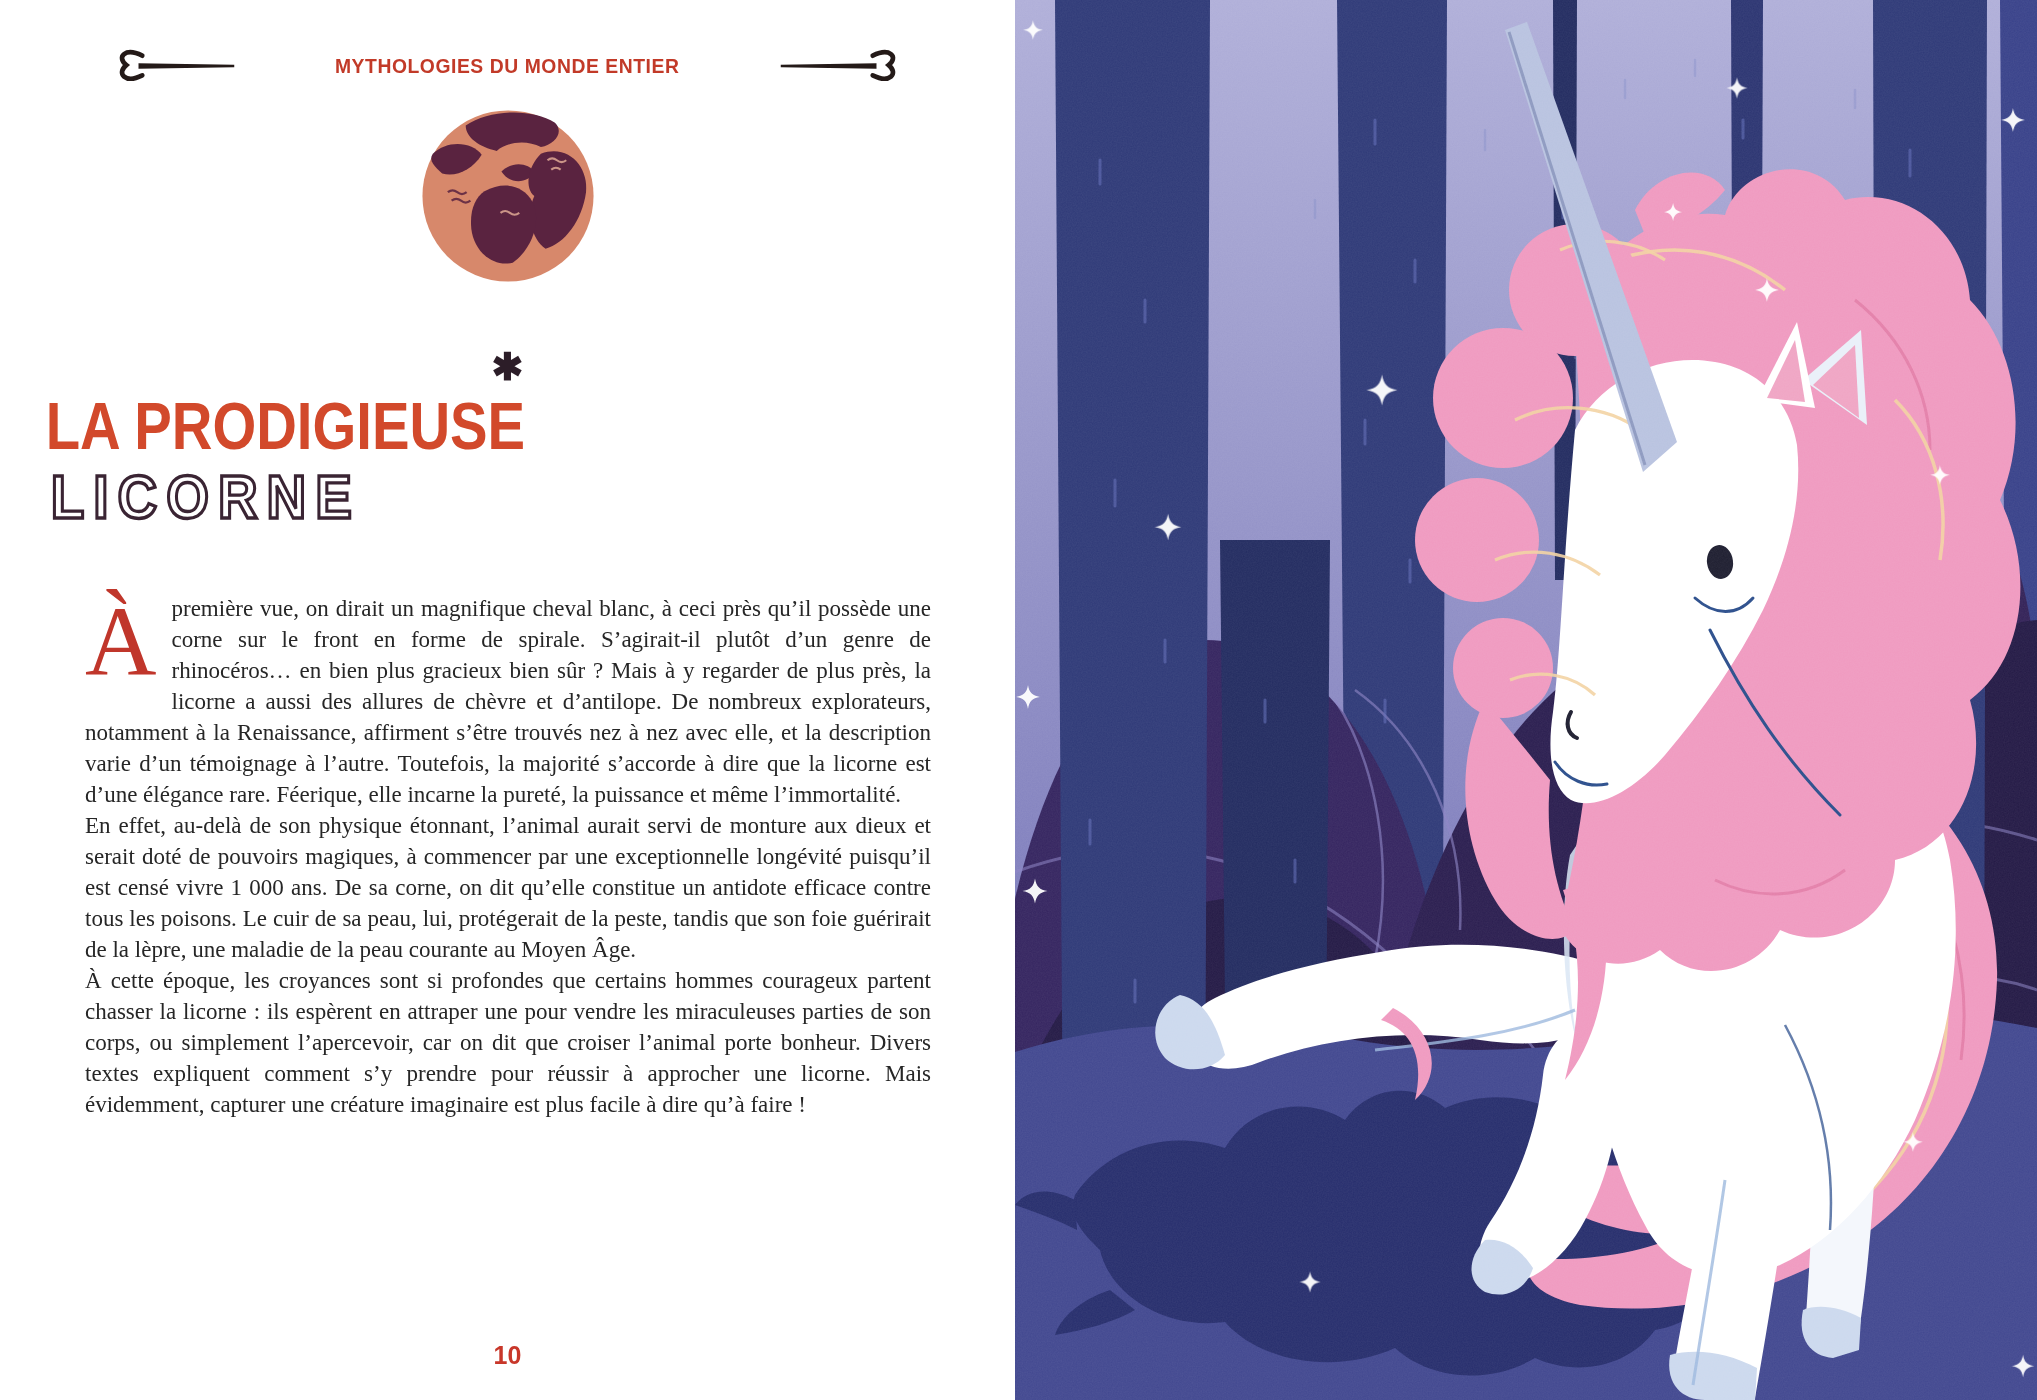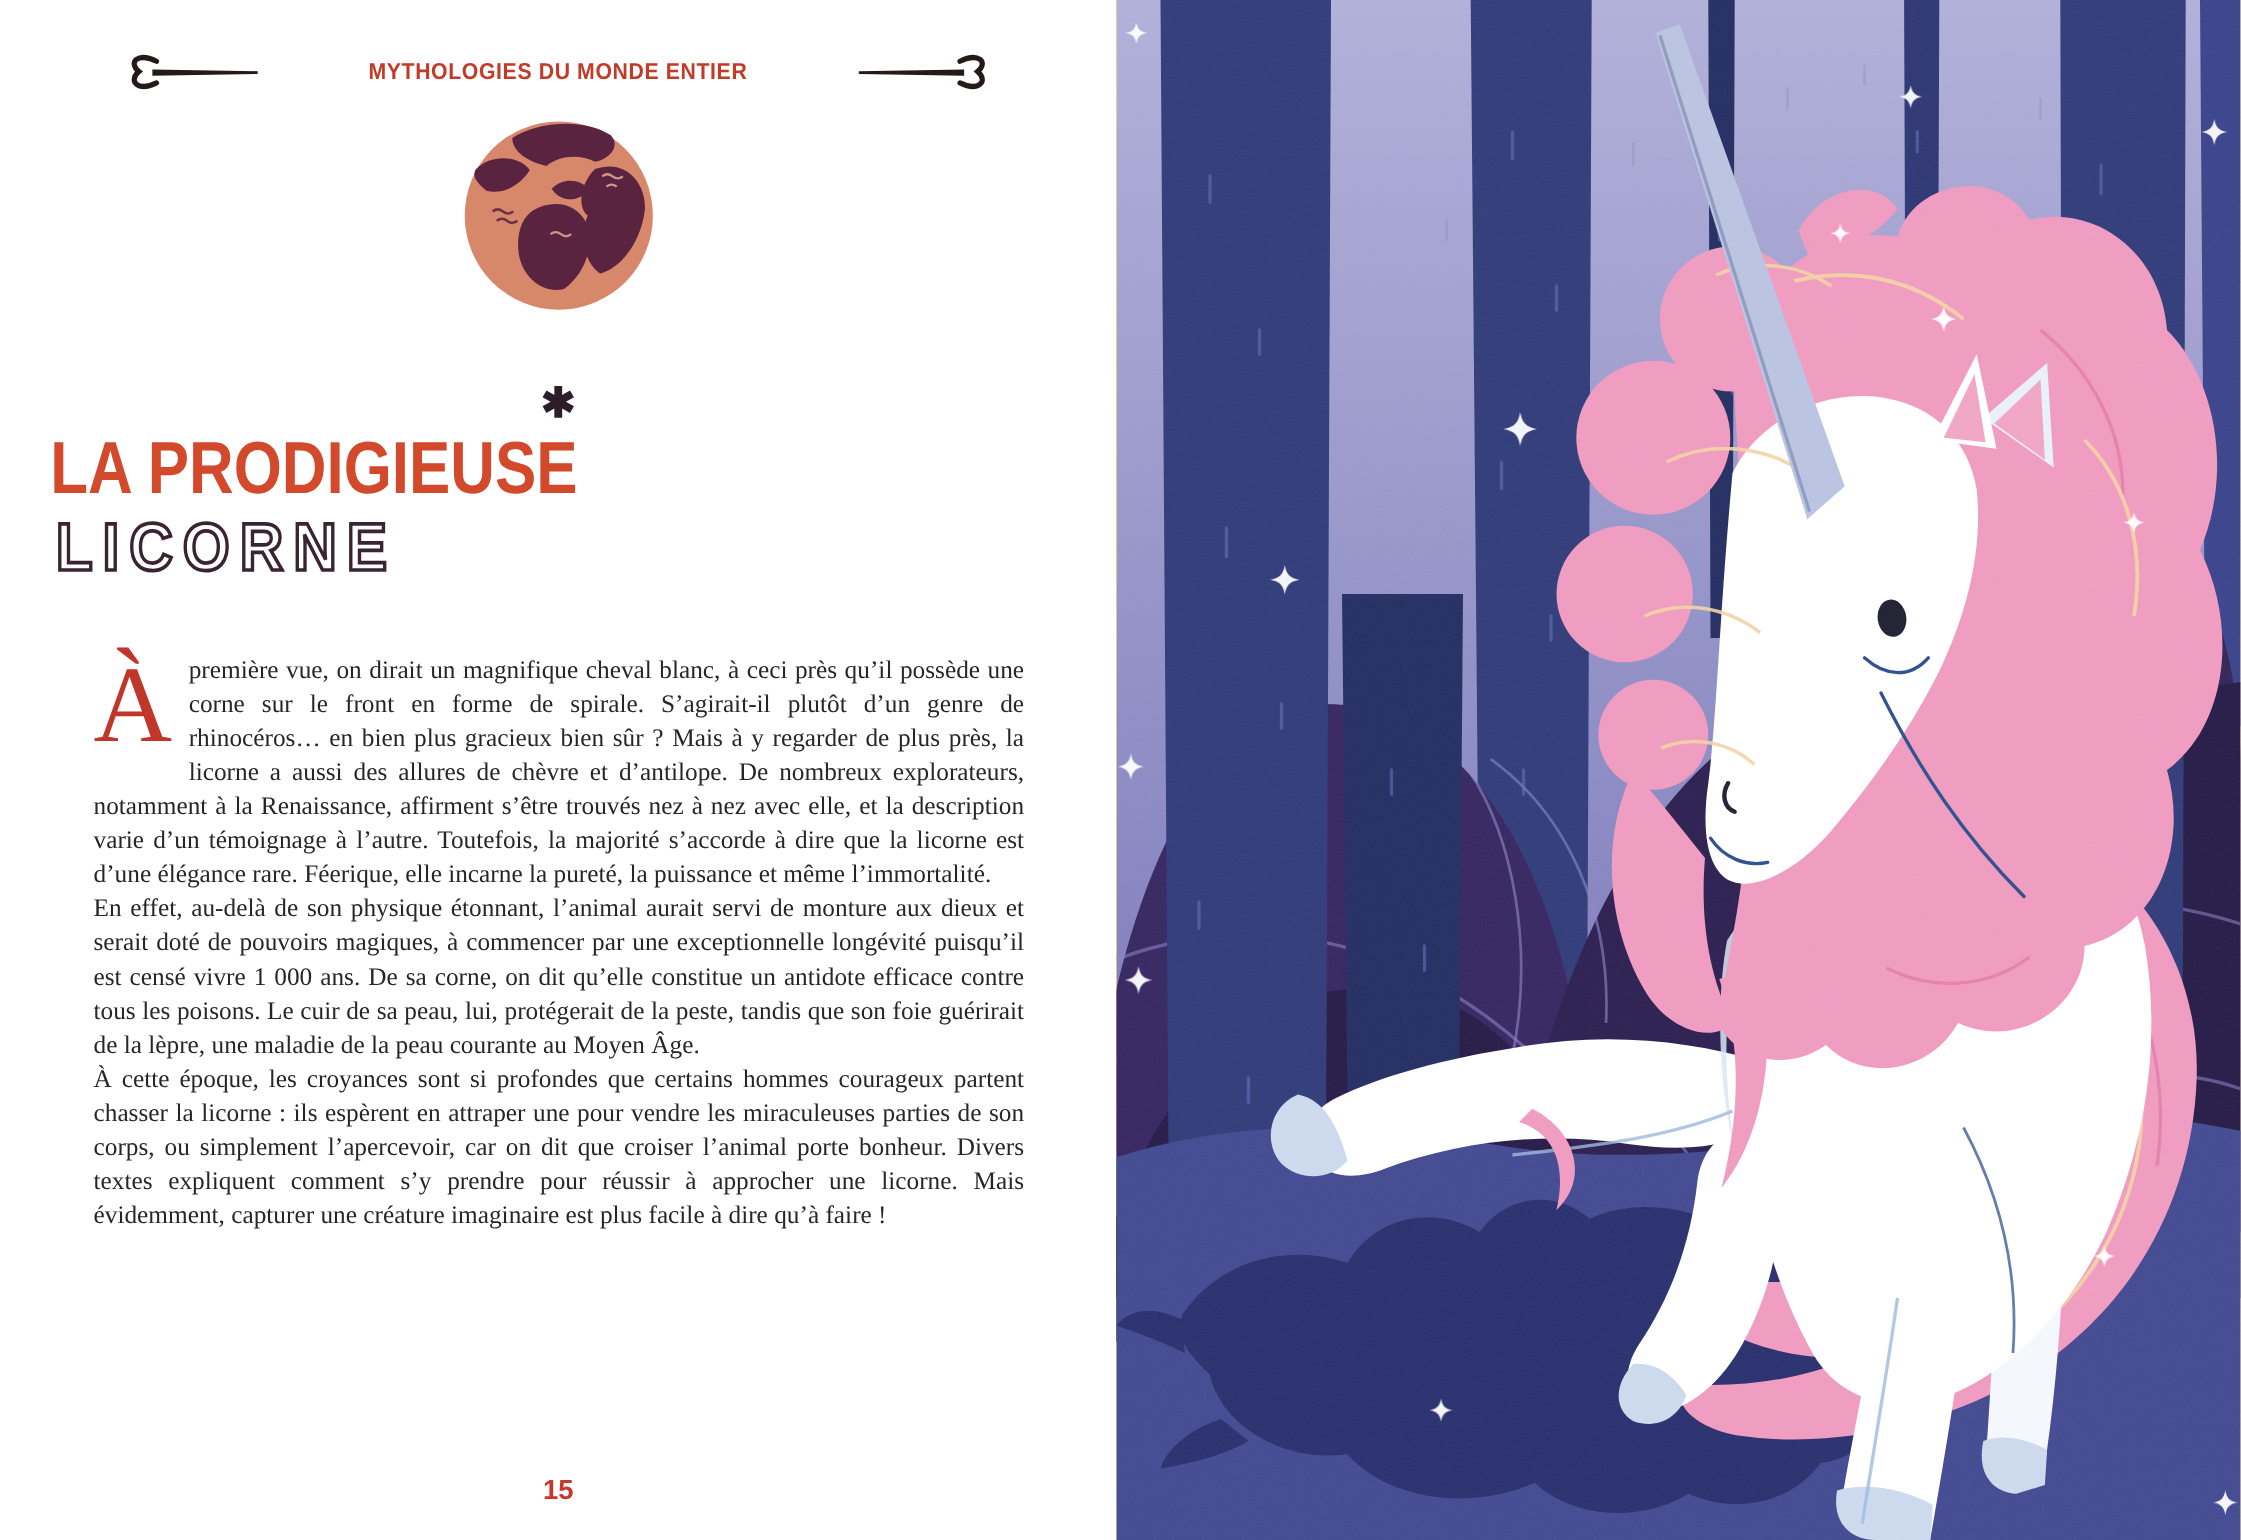--- a/index.html
+++ b/index.html
@@ -1,16 +1,16 @@
 <!DOCTYPE html>
 <html><head>
 <meta charset="utf-8">
 <style>
   html,body{margin:0;padding:0;background:#ffffff;}
-  .spread{position:relative;width:2037px;height:1400px;background:#eab308;overflow:hidden;
+  .spread{position:relative;width:2037px;height:1400px;background:#fef9c3;overflow:hidden;
           font-family:"Liberation Serif", serif;}
   
   .page-left{position:absolute;left:0;top:0;width:1015px;height:1400px;background:#ffffff;}
   .chapter-header{display:flex;align-items:center;justify-content:center;gap:82px;margin-top:44px;}
   .chapter-header h2{margin:0;font-family:"Liberation Sans",sans-serif;font-weight:700;
        font-size:21px;letter-spacing:.6px;color:#c23a28;transform:scaleX(.92);}
   .flourish{flex:0 0 auto;}
   .globe-wrap{display:flex;justify-content:center;margin-top:14px;}
   .asterisk{margin-top:58px;text-align:center;font-family:"Liberation Sans",sans-serif;
        font-size:38px;font-weight:700;color:#2c1d28;line-height:1;}
@@ -83,21 +83,21 @@
       <span class="t1">LA PRODIGIEUSE</span>
       <span class="t2">LICORNE</span>
     </h1>
 
     <div class="body-text">
       <p><span class="dropcap">À</span><span>première vue, on dirait un magnifique cheval blanc, à ceci près qu’il possède une corne sur le front en forme de spirale. S’agirait-il plutôt d’un genre de rhinocéros… en bien plus gracieux bien sûr ? Mais à y regarder de plus près, la licorne a aussi des allures de chèvre et d’antilope. De nombreux explorateurs, notamment à la Renaissance, affirment s’être trouvés nez à nez avec elle, et la description varie d’un témoignage à l’autre. Toutefois, la majorité s’accorde à dire que la licorne est d’une élégance rare. Féerique, elle incarne la pureté, la puissance et même l’immortalité.</span></p>
       <p>En effet, au-delà de son physique étonnant, l’animal aurait servi de monture aux dieux et serait doté de pouvoirs magiques, à commencer par une exceptionnelle longévité puisqu’il est censé vivre 1 000 ans. De sa corne, on dit qu’elle constitue un antidote efficace contre tous les poisons. Le cuir de sa peau, lui, protégerait de la peste, tandis que son foie guérirait de la lèpre, une maladie de la peau courante au Moyen Âge.</p>
       <p>À cette époque, les croyances sont si profondes que certains hommes courageux partent chasser la licorne : ils espèrent en attraper une pour vendre les miraculeuses parties de son corps, ou simplement l’apercevoir, car on dit que croiser l’animal porte bonheur. Divers textes expliquent comment s’y prendre pour réussir à approcher une licorne. Mais évidemment, capturer une créature imaginaire est plus facile à dire qu’à faire !</p>
     </div>
 
-    <footer class="folio">15</footer>
+    <footer class="folio">10</footer>
   </section>
 
   <section class="page-right">
     <svg viewBox="0 0 1022 1400" preserveAspectRatio="none">
       <defs>
         <linearGradient id="skyg" x1="0" y1="0" x2="0" y2="1">
           <stop offset="0" stop-color="#b0afd9"></stop>
           <stop offset=".35" stop-color="#9695c9"></stop>
           <stop offset=".7" stop-color="#7c7bbb"></stop>
           <stop offset="1" stop-color="#6f6eb3"></stop>

